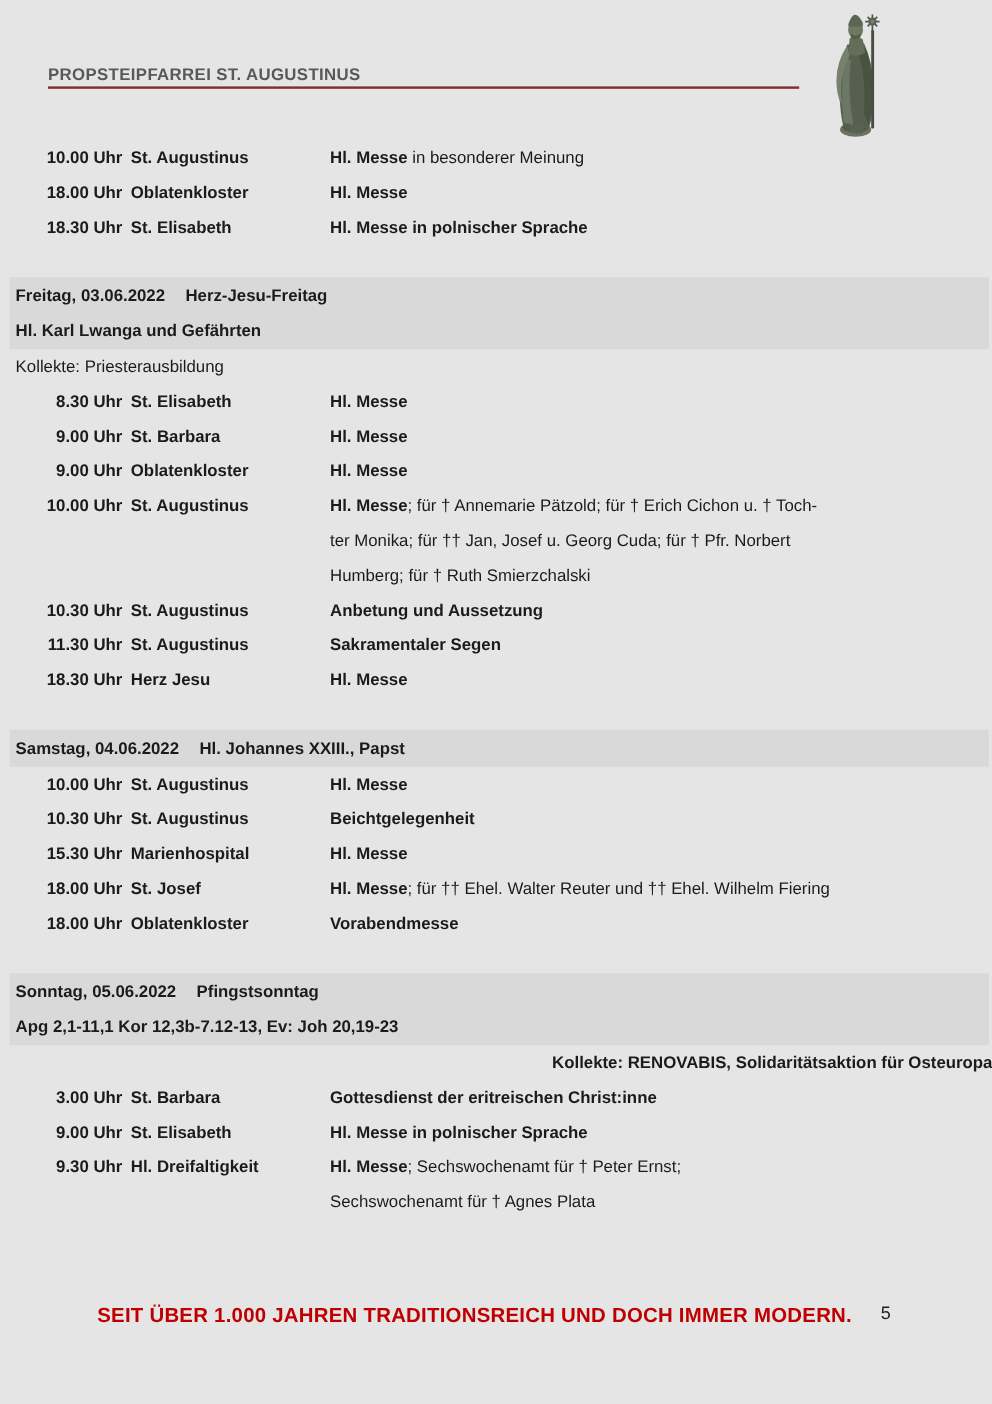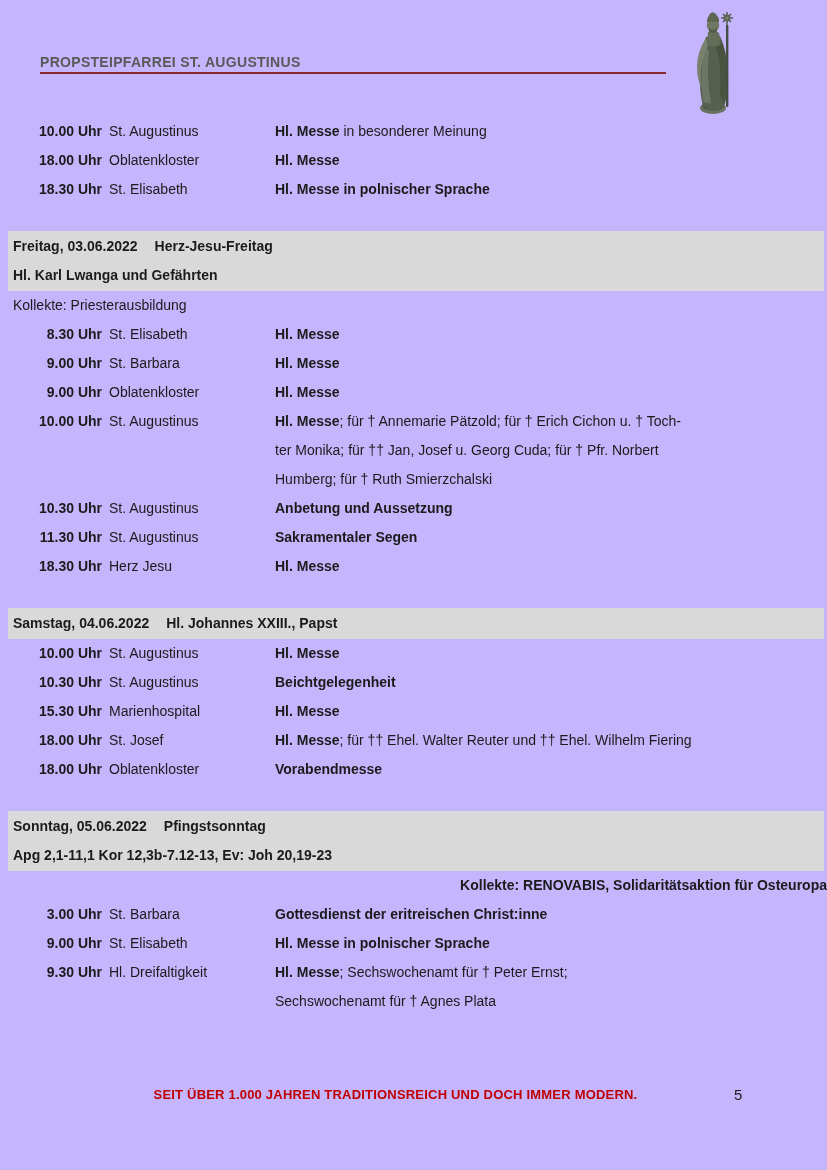--- a/index.html
+++ b/index.html
@@ -1,20 +1,20 @@
 <!DOCTYPE html>
 <html style="--band: #d9d9d9; --rule: #8a2a2a; --titlegray: #595959; --red: #c00000; --ink: #1b1b1b;"><head>
 <meta charset="utf-8">
 <style>
   :root{
     --band:#d9d9d9; --rule:#8a2a2a; --titlegray:#595959; --red:#c00000; --ink:#1b1b1b;
   }
   html,body{margin:0;padding:0;background:#fff;}
   .page{
-    position:relative; width:827px; height:1170px; background:#c4b5fd; overflow:hidden;
+    position:relative; width:827px; height:1170px; background:#e5e5e5; overflow:hidden;
     font-family:"Liberation Sans", sans-serif; font-size:14px; color:var(--ink);
   }
   
   .doc-title{
     position:absolute; left:40px; top:54px;
     font-size:14px; font-weight:700; letter-spacing:0.3px; color:var(--titlegray);
   }
   .header-rule{
     position:absolute; left:40px; top:72px; width:626px; height:0;
     border-top:2px solid var(--rule);
@@ -30,28 +30,28 @@
   .band-line{ line-height:29px; font-weight:700; white-space:nowrap; }
   .band-line.normal{ font-weight:700; }
   .band-title{ margin-left:17px; }
   .kollekte{ padding-left:13px; line-height:29px; font-weight:400; }
   .kollekte.bold{ font-weight:700;text-align:right; }
   .row{
     display:grid; grid-template-columns:102px 159px 1fr; column-gap:7px;
     padding-right:20px; line-height:29px;
   }
   .row .time{ text-align:right; font-weight:700; }
-  .row .loc{ font-weight:400; }
+  .row .loc{ font-weight:700; }
   .row .desc{ white-space:pre-wrap; }
   .seg{ font-weight:400; }
   .seg.bold{ font-weight:700; }
   
   .footer-slogan{
     position:absolute; left:13px; top:1087px; width:765px; text-align:center;
-    font-size:13px; font-weight:700; letter-spacing:0.2px; color:var(--red);
+    font-size:17px; font-weight:700; letter-spacing:0.2px; color:var(--red);
   }
   .page-number{
     position:absolute; left:734px; top:1086px; font-size:15px; color:var(--ink);
   }
 </style>
 </head>
 <body>
 
 <div class="page">
 

